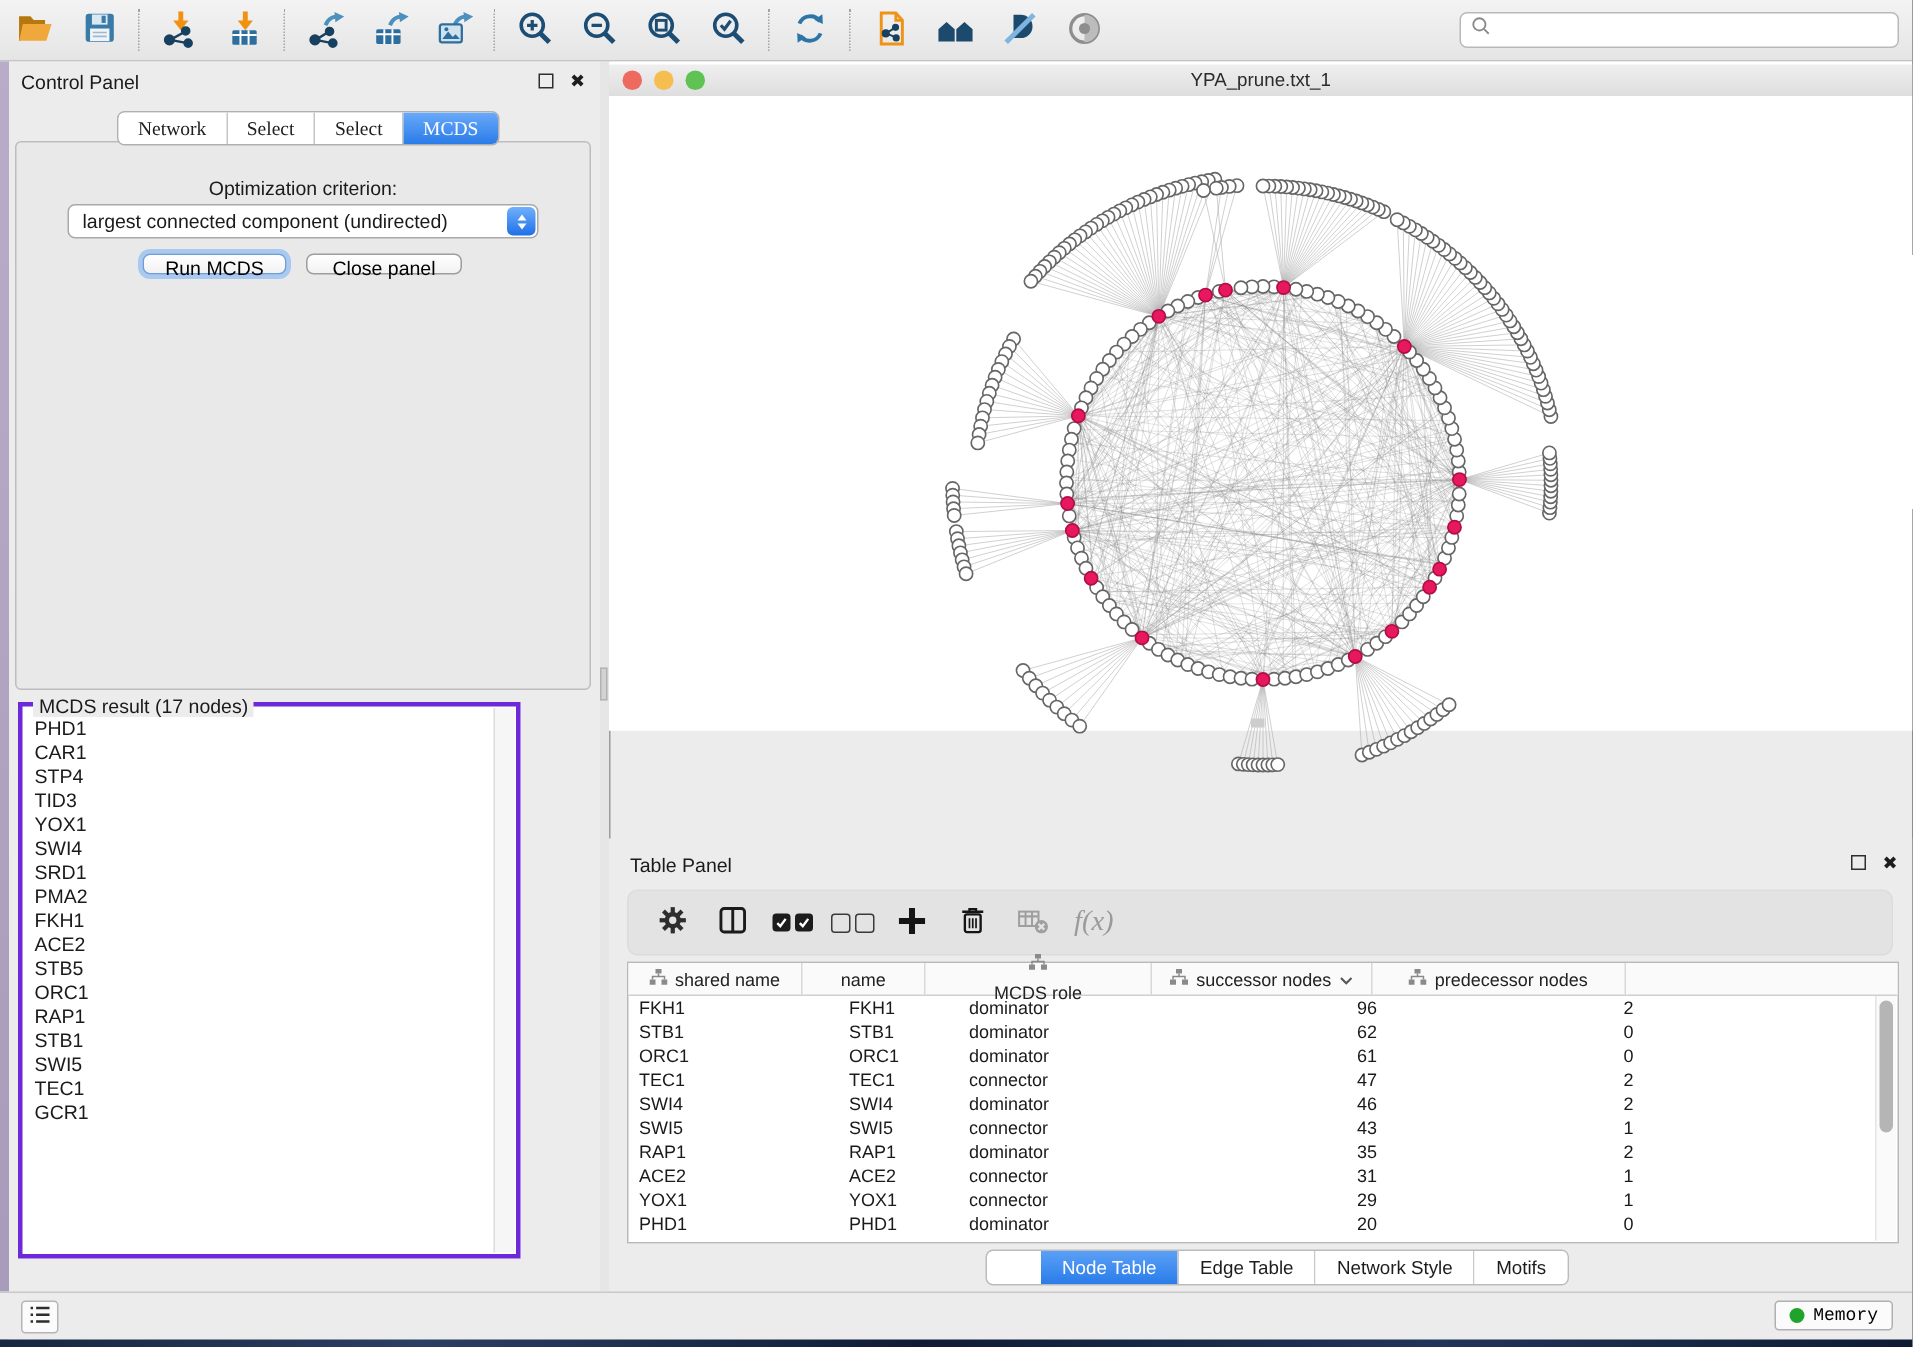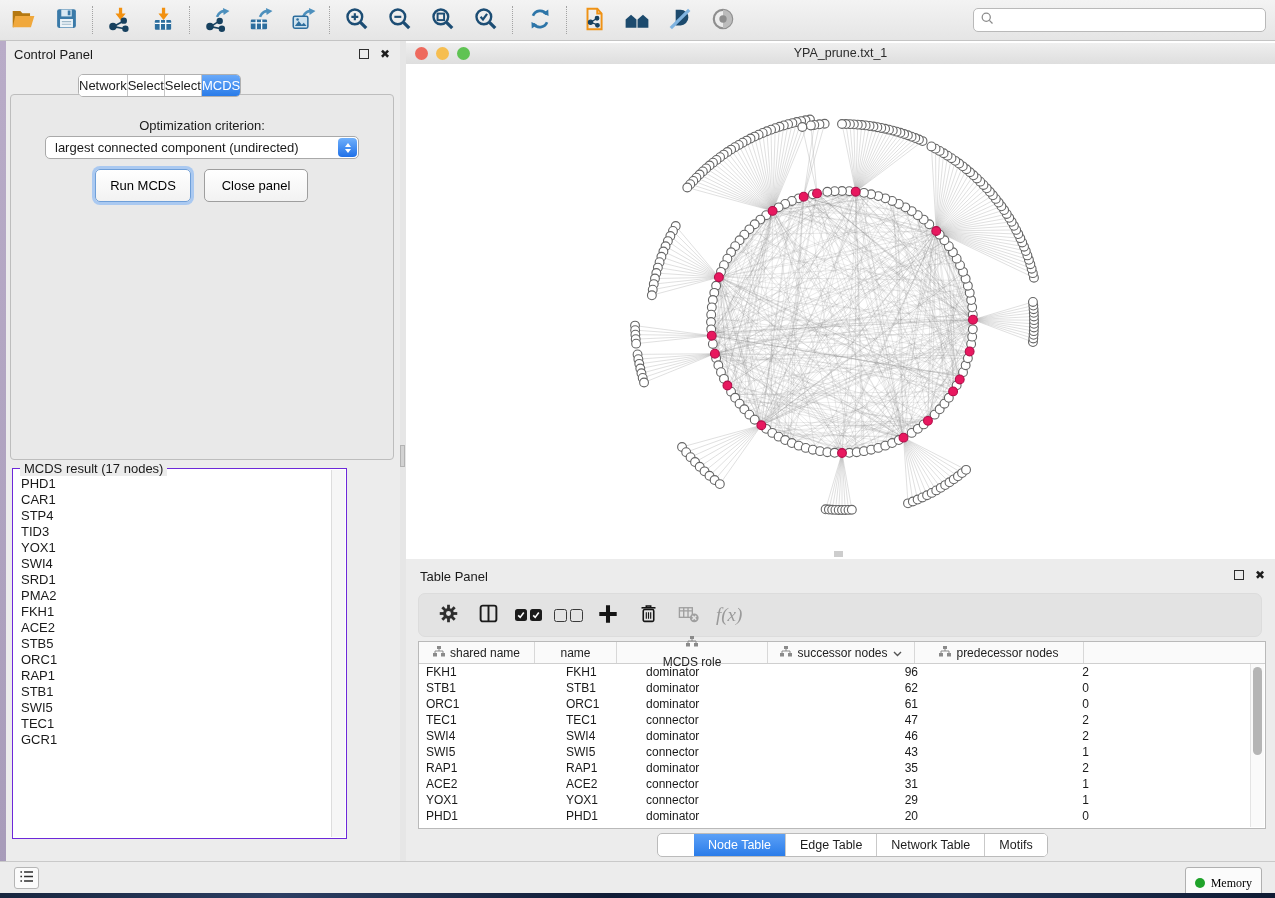--- a/index.html
+++ b/index.html
@@ -28,59 +28,59 @@
 
   
   .control-panel{position:absolute;left:6px;top:41px;width:394px;bottom:37px;background:#ececec;}
   .pt-label{position:absolute;left:8px;top:6px;font-size:13px;}
   .pt-icons{position:absolute;right:10px;top:8px;display:flex;gap:11px;align-items:center;}
   .float-ico{width:8px;height:8px;border:1.6px solid #2e2e2e;display:inline-block;}
   .x-ico{font-size:12px;font-weight:bold;color:#1d1d1d;line-height:10px;}
 
   .cp-tabs{position:absolute;left:72px;top:33px;display:flex;height:21px;z-index:2;
            border:1px solid #b0b0b0;border-radius:5px;background:#fff;overflow:hidden;}
-  .cptab{font-size:13px;padding:0 0;background:#fff;border:none;height:21px;line-height:20px;
-         border-right:1px solid #c6c6c6;color:#1d1d1d;cursor:default;}
+  .cptab{font-size:13px;padding:0 13px;background:#fff;border:none;height:21px;line-height:20px;
+         border-right:1px solid #c6c6c6;color:#1d1d1d;cursor:default;font-family:Liberation Serif, serif;}
   .cptab:last-child{border-right:none;}
   .cptab.active{background:linear-gradient(#69a9f9,#2a7ce9);color:#fff;}
 
   .cp-box{position:absolute;left:4px;top:53px;width:384px;height:366px;box-sizing:border-box;
           background:#e9e9e9;border:1px solid #bdbdbd;border-radius:4px;}
   .opt-label{margin-top:23px;text-align:center;font-size:13px;}
   .combo{position:absolute;left:34px;top:41px;width:314px;height:23px;box-sizing:border-box;
          background:#fff;border:1px solid #a9a9a9;border-radius:5px;display:flex;align-items:center;}
   .combo-text{flex:1;font-size:13px;padding-left:9px;white-space:nowrap;overflow:hidden;}
   .combo-step{width:19px;height:19px;margin-right:1px;border-radius:4px;flex:0 0 auto;
               background:linear-gradient(#70b0fb,#1f70e8);display:flex;flex-direction:column;
               align-items:center;justify-content:center;gap:2px;}
   .chev-up{width:0;height:0;border-left:3.5px solid transparent;border-right:3.5px solid transparent;
            border-bottom:4px solid #fff;}
   .chev-down{width:0;height:0;border-left:3.5px solid transparent;border-right:3.5px solid transparent;
              border-top:4px solid #fff;}
-  .btn{position:absolute;top:74px;height:33px;background:linear-gradient(#fff,#f2f2f2);
+  .btn{position:absolute;top:74px;height:14px;background:linear-gradient(#fff,#f2f2f2);
        border:1px solid #9e9e9e;border-radius:5px;font-size:13px;font-family:inherit;cursor:default;}
   .run{left:84px;width:96px;border-color:#6f9fd8;box-shadow:0 0 0 3px #aac9f1;}
   .closep{left:193px;width:104px;}
 
   .mcds-group{position:absolute;left:6px;top:427px;width:335px;height:371px;box-sizing:border-box;
-              border:1px solid #6d28d9;background:#fff;}
+              border:3px solid #6d28d9;background:#fff;}
   .group-title{position:absolute;top:-8px;left:7px;background:#ececec;padding:0 4px;font-size:13px;}
   .mcds-list{position:absolute;left:1px;top:4px;right:15px;bottom:1px;overflow:hidden;padding:3px 0 0 7px;}
   .mcds-item{font-size:13px;line-height:16px;}
   .mcds-scroll{position:absolute;top:1px;right:1px;bottom:1px;width:13px;background:#f6f6f6;
                border-left:1px solid #ddd;}
 
   
   .v-split{position:absolute;left:400px;top:41px;width:6px;bottom:37px;background:#e6e6e6;
            border-right:1px solid #9c9c9c;}
   .v-handle{position:absolute;left:0;top:404px;width:5px;height:22px;background:#d2d2d2;
             border:1px solid #b3b3b3;box-sizing:border-box;}
 
   
-  .network-frame{position:absolute;left:406px;top:41px;right:0;height:518px;background:#fff;}
+  .network-frame{position:absolute;left:406px;top:41px;right:0;height:446px;background:#fff;}
   .net-titlebar{position:absolute;left:0;top:2px;right:0;height:21px;
                 background:linear-gradient(#efefef,#dedede);border-bottom:1px solid #b5b5b5;}
   .lights{position:absolute;left:9px;top:4px;display:flex;gap:8px;}
   .light{width:13px;height:13px;border-radius:50%;}
   .l-red{background:#ee6a5e;}.l-yellow{background:#f6be50;}.l-green{background:#5fc353;}
   .net-title{text-align:center;line-height:21px;font-size:12.5px;color:#2b2b2b;}
   .net-canvas{position:absolute;left:0;top:23px;right:0;bottom:0;background:#fff;}
   .canvas-handle{position:absolute;left:428px;bottom:2px;width:9px;height:6px;background:#cdcdcd;}
 
   
@@ -123,23 +123,23 @@
         border-right:1px solid #c9c9c9;color:#1d1d1d;cursor:default;}
   .btab:last-child{border-right:none;}
   .btab.active{background:linear-gradient(#5ba0f7,#2a7ce9);color:#fff;}
 
   
   .statusbar{position:absolute;left:0;right:0;bottom:5px;height:32px;background:#ececec;
              border-top:1px solid #c9c9c9;box-sizing:border-box;}
   .sb-menu{position:absolute;left:14px;top:5px;width:25px;height:22px;background:#fbfbfb;
            border:1px solid #b5b5b5;border-radius:3px;display:flex;align-items:center;
            justify-content:center;padding:0;}
-  .memory-btn{position:absolute;right:13px;top:5px;height:32px;padding:0 9px;display:flex;
+  .memory-btn{position:absolute;right:13px;top:5px;height:20px;padding:0 9px;display:flex;
               align-items:center;gap:6px;background:#fbfbfb;border:1px solid #b0b0b0;
-              border-radius:3px;font-size:12px;font-family:Liberation Serif, serif;}
+              border-radius:3px;font-size:12px;font-family:Liberation Mono, monospace;}
   .mem-dot{width:10px;height:10px;border-radius:50%;background:#1fa32a;}
 </style>
 </head>
 <body>
 
 <div class="app">
 
   <div class="toolbar">
     <div class="tb-group">
       <button class="tbtn">
@@ -1441,21 +1441,21 @@
           </div>
         </div>
       <div class="tscroll">
         <div class="tthumb"></div>
       </div>
     </div>
 
     <div class="tp-tabs">
       <button class="btab active">Node Table</button>
       <button class="btab">Edge Table</button>
-      <button class="btab">Network Table</button>
+      <button class="btab">Network Style</button>
       <button class="btab">Motifs</button>
     </div>
   </div>
 
   <div class="statusbar">
     <button class="sb-menu">
         <span><svg width="15" height="13" viewBox="0 0 18 16" stroke="#2e2e2e" stroke-width="2">
             <path d="M6 2.5h11M6 8h11M6 13.5h11"></path>
             <path d="M1.5 2.5h2M1.5 8h2M1.5 13.5h2"></path>
           </svg></span>

